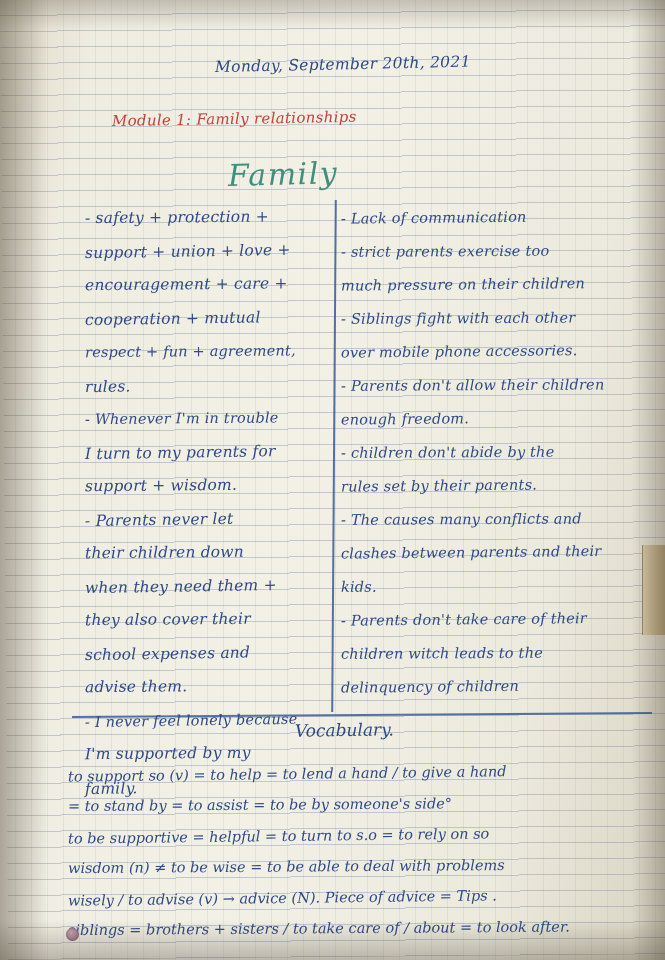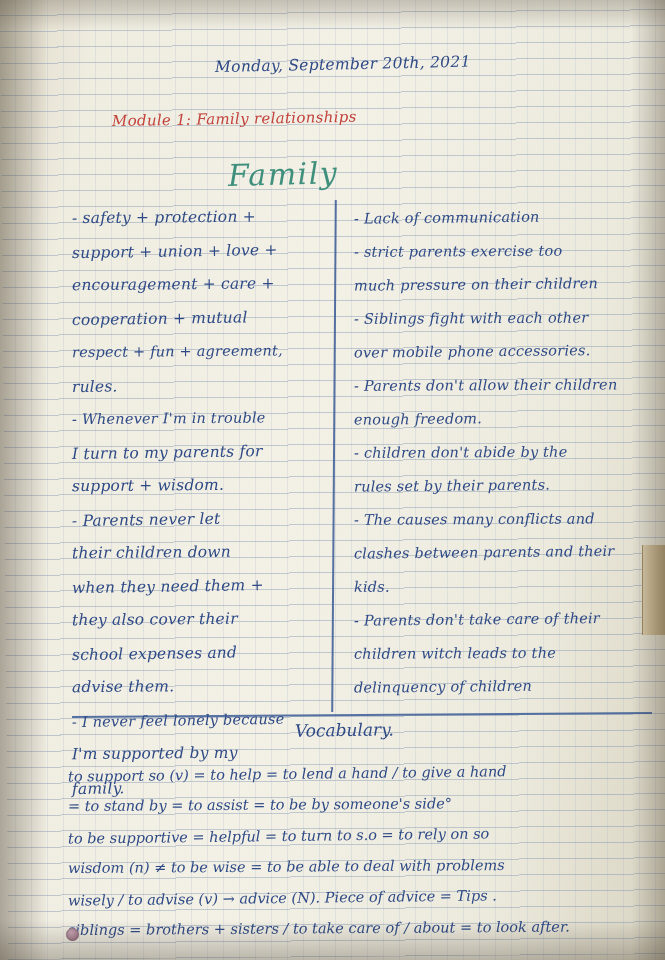--- a/index.html
+++ b/index.html
@@ -125,22 +125,22 @@
     left: 72px; top: 714px;
     width: 580px; height: 1.5px;
     background: #3a5a95;
     transform: rotate(-0.4deg);
     opacity: 0.85;
   }
 
   .col-left, .col-right, .vocab {
     position: absolute;
   }
-  .col-left { left: 72px; top: 202px; width: 262px; }
-  .col-right { left: 354px; top: 202px; width: 310px; }
+  .col-left { left: 85px; top: 202px; width: 262px; }
+  .col-right { left: 341px; top: 202px; width: 310px; }
 
   .line {
     font-family: "DejaVu Serif", serif;
     font-style: italic;
     font-size: 15.5px;
     color: #2e4a86;
     height: 33.5px;
     line-height: 30px;
     white-space: pre;
     letter-spacing: 0.2px;

